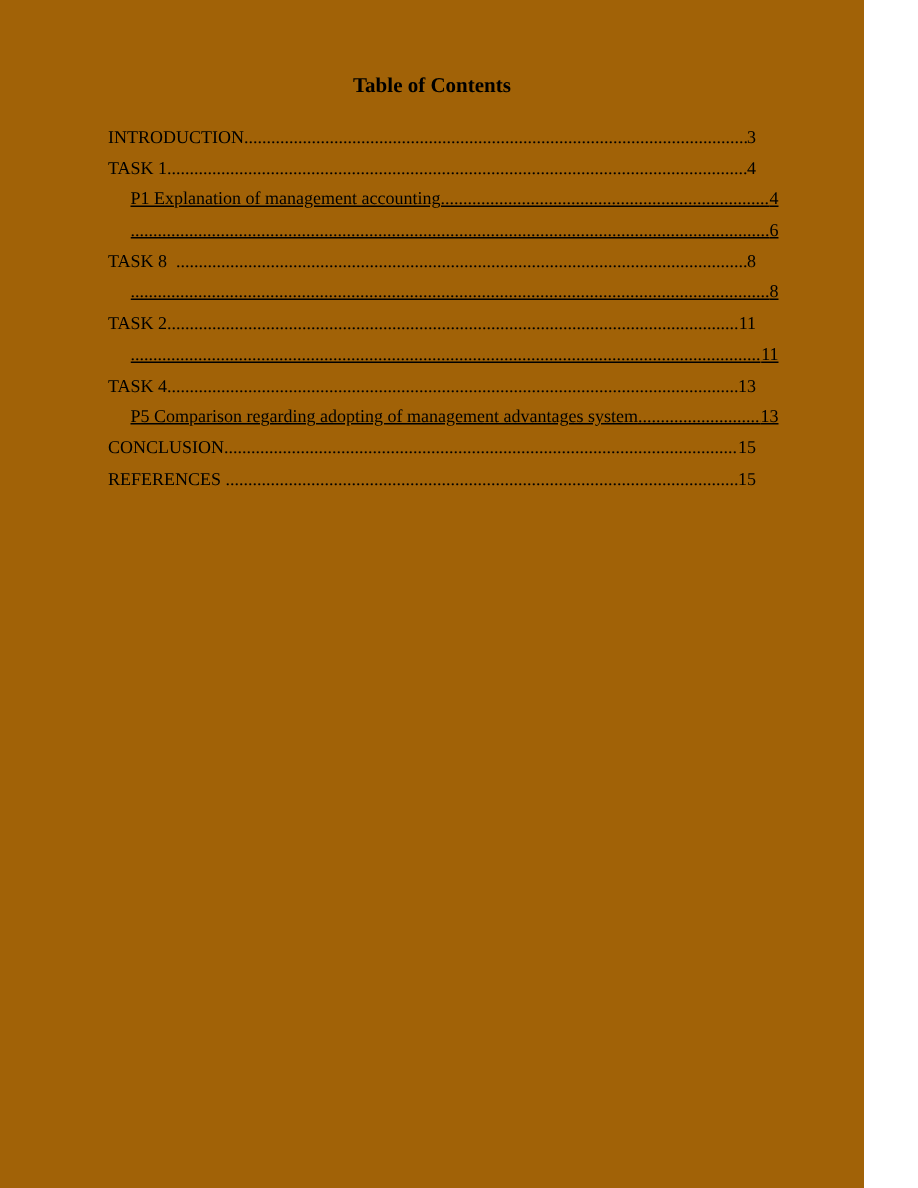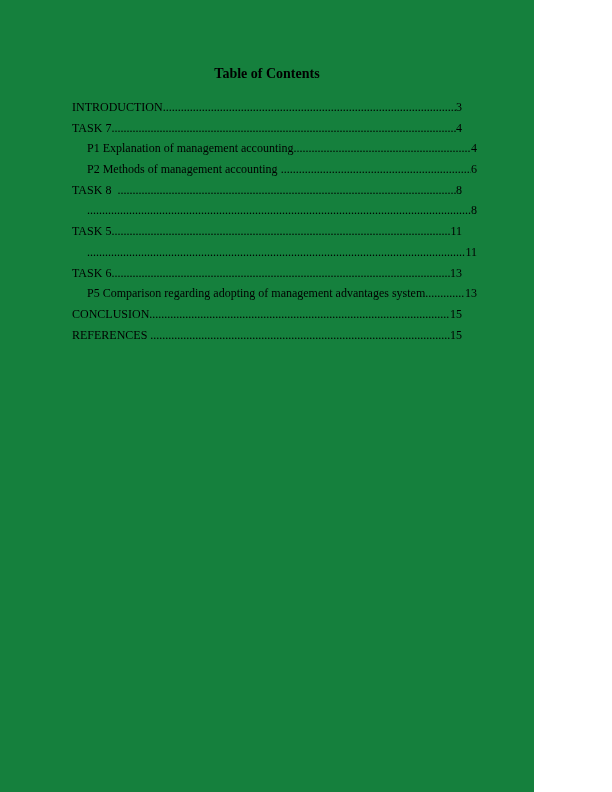--- a/index.html
+++ b/index.html
@@ -2,25 +2,25 @@
 <html><head>
 <meta charset="utf-8">
 <style>
   html, body {
     margin: 0;
     padding: 0;
     background: #ffffff;
   }
   .page {
     position: relative;
-    width: 534px;
+    width: 576px;
     height: 792px;
-    background: #15803d;
+    background: #a16207;
     box-sizing: border-box;
-    padding: 64px 72px 0 72px;
+    padding: 48px 72px 0 72px;
     font-family: "Liberation Serif", "DejaVu Serif", serif;
     color: #000000;
     overflow: hidden;
   }
   .toc-title {
     margin: 0 0 14px 0;
     font-size: 14px;
     line-height: 19px;
     font-weight: bold;
     text-align: center;
@@ -33,20 +33,21 @@
     display: flex;
     align-items: baseline;
     width: 100%;
     height: 20.7px;
     line-height: 20.7px;
     font-size: 12px;
     cursor: default;
   }
   .toc-row.level-1 {
     padding-left: 15px;
+    text-decoration: underline;
   }
   .toc-label {
     flex: 0 1 auto;
     white-space: pre;
   }
   .toc-leader {
     flex: 1 1 auto;
     overflow: hidden;
     white-space: nowrap;
     min-width: 0;
@@ -66,61 +67,60 @@
 <div class="page">
   <h1 class="toc-title">Table of Contents</h1>
   <div class="toc" id="toc-list">
   <div class="toc-row level-0">
     <span class="toc-label">INTRODUCTION</span>
     <span class="toc-leader"></span>
     <span class="toc-page">3</span>
   </div>
 
   <div class="toc-row level-0">
-    <span class="toc-label">TASK 7</span>
+    <span class="toc-label">TASK 1</span>
     <span class="toc-leader"></span>
     <span class="toc-page">4</span>
   </div>
 
   <div class="toc-row level-1">
     <span class="toc-label">P1 Explanation of management accounting</span>
     <span class="toc-leader"></span>
     <span class="toc-page">4</span>
   </div>
 
   <div class="toc-row level-1">
-    <span class="toc-label">P2 Methods of management accounting </span>
     <span class="toc-leader"></span>
     <span class="toc-page">6</span>
   </div>
 
   <div class="toc-row level-0">
     <span class="toc-label">TASK 8  </span>
     <span class="toc-leader"></span>
     <span class="toc-page">8</span>
   </div>
 
   <div class="toc-row level-1">
     <span class="toc-leader"></span>
     <span class="toc-page">8</span>
   </div>
 
   <div class="toc-row level-0">
-    <span class="toc-label">TASK 5</span>
+    <span class="toc-label">TASK 2</span>
     <span class="toc-leader"></span>
     <span class="toc-page">11</span>
   </div>
 
   <div class="toc-row level-1">
     <span class="toc-leader"></span>
     <span class="toc-page">11</span>
   </div>
 
   <div class="toc-row level-0">
-    <span class="toc-label">TASK 6</span>
+    <span class="toc-label">TASK 4</span>
     <span class="toc-leader"></span>
     <span class="toc-page">13</span>
   </div>
 
   <div class="toc-row level-1">
     <span class="toc-label">P5 Comparison regarding adopting of management advantages system</span>
     <span class="toc-leader"></span>
     <span class="toc-page">13</span>
   </div>
 

